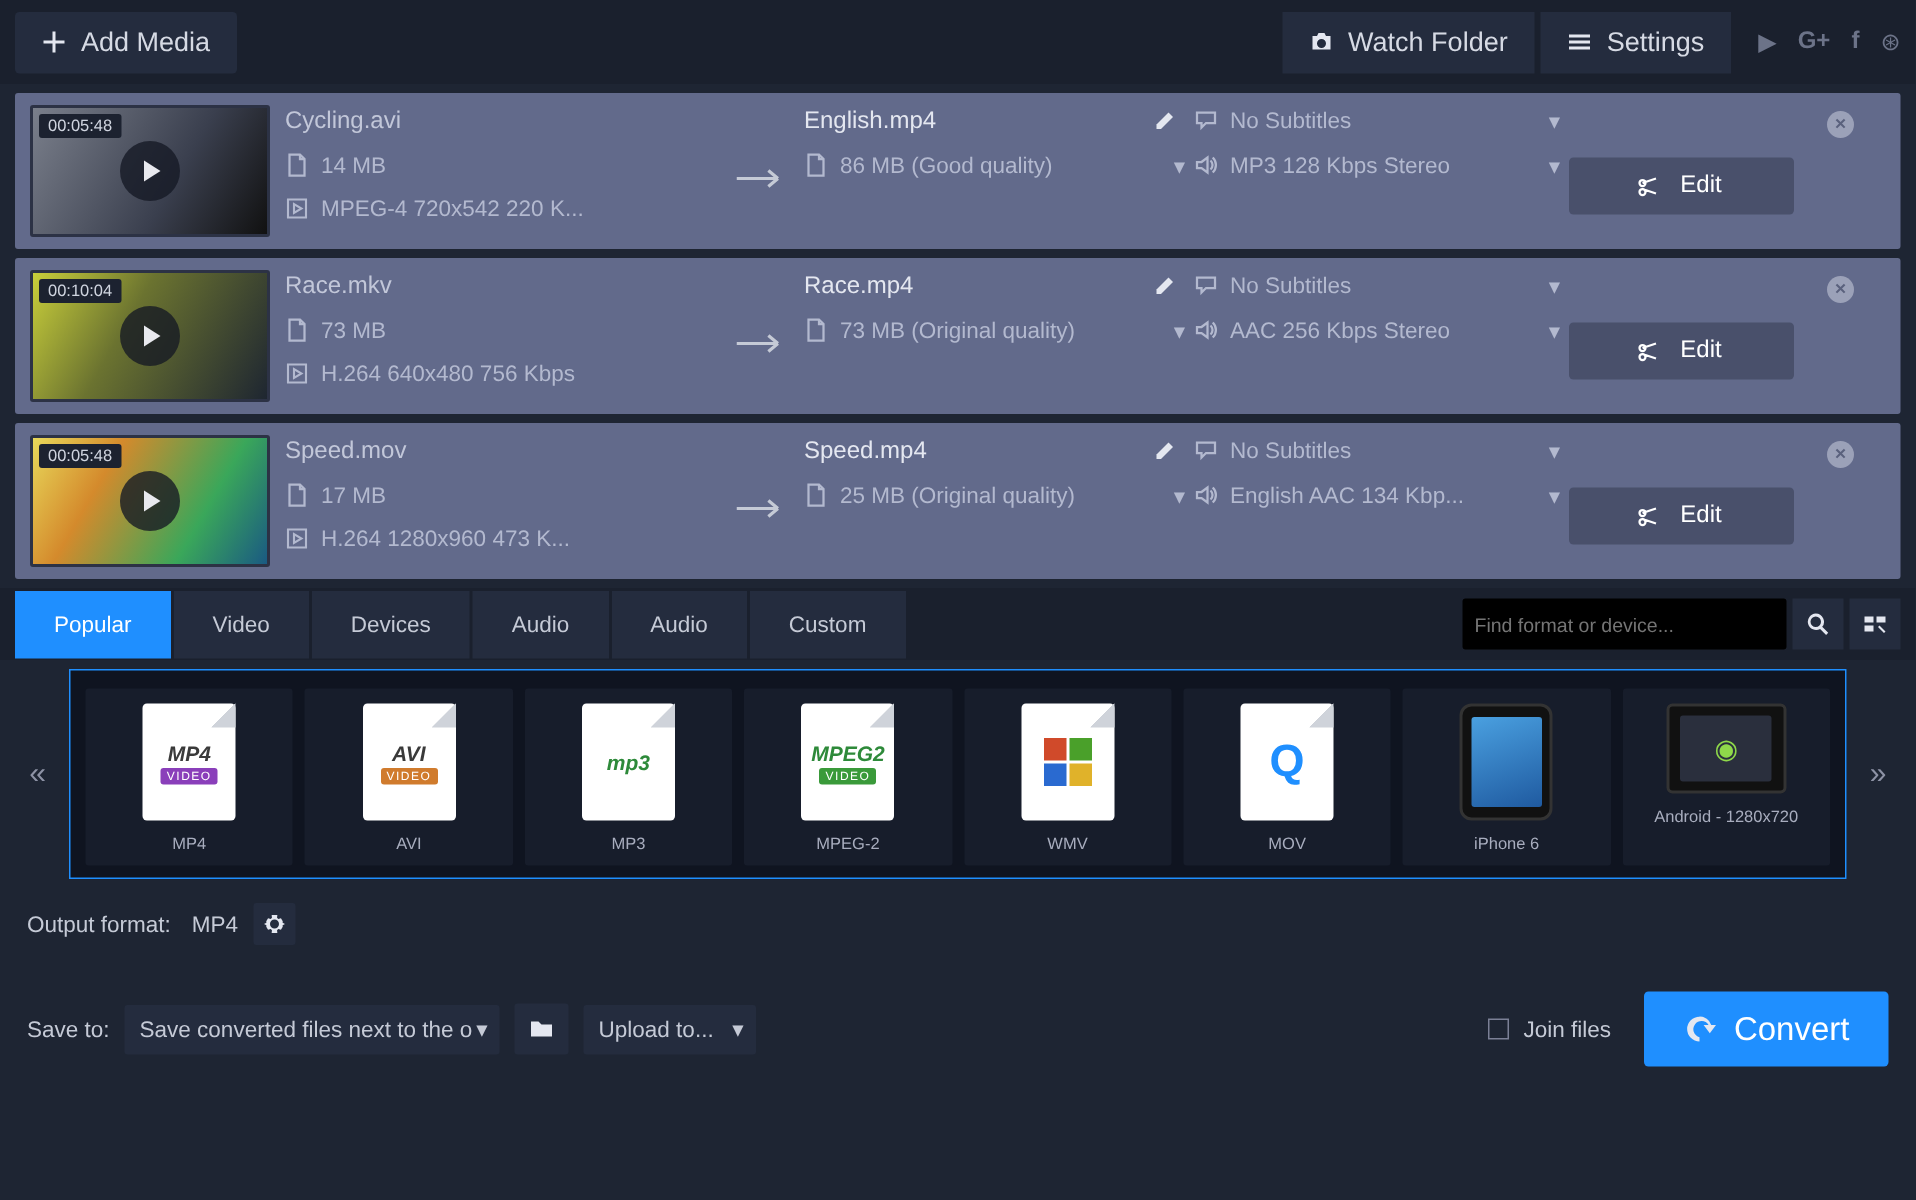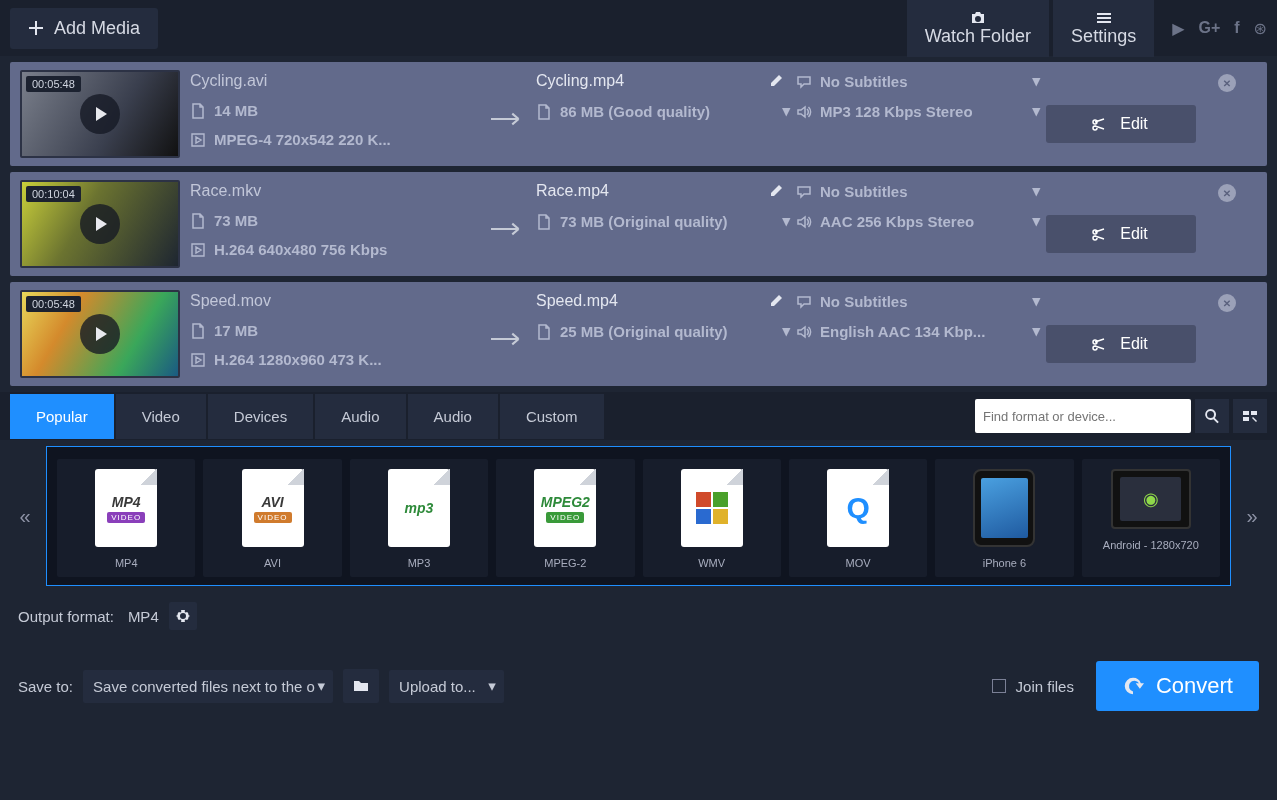--- a/index.html
+++ b/index.html
@@ -2,34 +2,34 @@
 <html><head>
 <meta charset="utf-8">
 <style>
 * { margin: 0; padding: 0; box-sizing: border-box; font-family: "Segoe UI", Arial, sans-serif; }
 body { background: #1e2533; color: #c5cad6; width: 1277px; height: 800px; overflow: hidden; }
 
 
 .toolbar { display: flex; align-items: center; height: 56px; background: #1a202d; padding: 0 10px; }
 .add-media { display: flex; align-items: center; gap: 10px; background: #242c3e; border-radius: 3px; padding: 10px 18px; cursor: pointer; color: #d6dae4; font-size: 18px; }
 .spacer { flex: 1; }
-.tool-btn { display: flex; align-items: center; padding: 10px 18px; background: #242c3e; margin-left: 4px; cursor: pointer; font-size: 18px; color: #d6dae4; flex-direction: column; }
+.tool-btn { display: flex; align-items: center; gap: 10px; padding: 10px 18px; background: #242c3e; margin-left: 4px; cursor: pointer; font-size: 18px; color: #d6dae4; }
 .social-icons { display: flex; align-items: center; gap: 14px; margin-left: 18px; color: #6c7388; }
 .social-icons span { cursor: pointer; font-size: 16px; }
 
 
 .file-list { padding: 6px 10px 0 10px; }
 .file-row { background: #626a8b; border-radius: 2px; margin-bottom: 6px; display: grid; grid-template-columns: 170px 290px 56px 260px 250px 150px 40px; align-items: start; padding: 8px 10px; position: relative; }
 .thumb { position: relative; width: 160px; height: 88px; border: 2px solid #2c3245; background: linear-gradient(135deg,#4a5570,#2b3147); border-radius: 2px; overflow: hidden; display:flex; align-items:center; justify-content:center;}
 .thumb .duration { position: absolute; top: 4px; left: 4px; background: #1c2230; color: #cfd4df; font-size: 11px; padding: 2px 6px; border-radius: 2px; }
 .play-circle { width: 40px; height: 40px; border-radius: 50%; background: rgba(20,24,36,.78); display: flex; align-items: center; justify-content: center; }
 .play-circle::after { content: ""; border-left: 11px solid #e8e9ee; border-top: 7px solid transparent; border-bottom: 7px solid transparent; margin-left: 3px; }
 
 .src-col, .out-col, .sub-col { display: flex; flex-direction: column; gap: 12px; padding-top: 2px; font-size: 15px; }
-.line { display: flex; align-items: flex-end; gap: 8px; white-space: nowrap; font-weight: bold; }
+.line { display: flex; align-items: flex-start; gap: 8px; white-space: nowrap; }
 .muted { color: #b3b9cf; }
 .src-col .name-line { color: #c2c7d9; font-size: 16px; }
 .out-col .name-line { color: #e4e7f0; font-size: 16px; display:flex; align-items:center;}
 .out-col .name-line .edit-icn { margin-left: auto; margin-right: 12px; }
 
 .arrow-col { display:flex; align-items:center; justify-content:center; margin-top: 40px;}
 .arrow-icn svg { width: 34px; height: 18px; }
 
 .chevron-down { margin-left: auto; margin-right: 6px; }
 
@@ -44,21 +44,21 @@
 
 .thumb.c1 { background: linear-gradient(120deg,#7a7f8b 0%, #3a3f4e 60%, #111 100%); }
 .thumb.c2 { background: linear-gradient(120deg,#c9cf3a 0%, #6b7330 40%, #1e2631 100%); }
 .thumb.c3 { background: linear-gradient(120deg,#e8d85a 0%, #d48a2c 30%, #3aa75a 70%, #1a5a82 100%); }
 
 
 .tabs-row { display:flex; align-items:center; background:#1a202d; padding: 0 10px; height:48px; gap:0; }
 .tab { padding: 14px 26px; color:#c5cad6; cursor:pointer; font-size:15px; background:#242c3e; margin-right:2px;}
 .tab.active { background:#1f8fff; color:#fff; }
 .tabs-row .spacer { flex:1; }
-.search-wrap { display:flex; align-items:center; background:#ffffff; height:34px; padding:0 8px; border-radius:2px;}
+.search-wrap { display:flex; align-items:center; background:#000000; height:34px; padding:0 8px; border-radius:2px;}
 .search-wrap input { background:transparent; border:none; color:#7e8396; width:200px; font-size:13px; outline:none;}
 .search-btn, .group-btn { width:34px; height:34px; background:#242c3e; display:flex; align-items:center; justify-content:center; margin-left:4px; cursor:pointer; color:#cfd3de;}
 
 
 .preset-wrap { display:flex; align-items:center; padding: 6px 10px; gap:6px; }
 .nav-arrow { width:30px; color:#8d92a5; display:flex; align-items:center; justify-content:center; font-size:20px; cursor:pointer;}
 .preset-strip { flex:1; border:1px solid #1f8fff; background:#0f1420; display:flex; gap:8px; padding:12px 10px 8px 10px; overflow:hidden;}
 .preset { width:140px; background:#171d2b; border-radius:2px; display:flex; flex-direction:column; align-items:center; padding:10px 4px 8px 4px; cursor:pointer;}
 .doc-icon { width:62px; height:78px; background:#fff; border-radius:3px; position:relative; display:flex; align-items:center; justify-content:center; flex-direction:column; gap:2px;}
 .doc-icon::after { content:""; position:absolute; top:0; right:0; width:16px; height:16px; background:linear-gradient(135deg, transparent 48%, #cfd3da 50%); }
@@ -149,21 +149,21 @@
           <span>MPEG-4 720x542 220 K...</span>
         </div>
     </div>
     <div class="arrow-col">
         <span class="arrow-icn"><svg viewBox="0 0 32 16" style="stroke:#8f95ad">
             <use href="#i-arrow"></use>
           </svg></span>
       </div>
     <div class="out-col">
       <div class="name-line">
-          <span>Cycling.mp4</span>
+          <span>English.mp4</span>
           <span class="icn white edit-icn">
             <svg viewBox="0 0 16 16">
               <use href="#i-pencil"></use>
             </svg>
           </span>
         </div>
       <div class="line muted">
           <span class="icn">
             <svg viewBox="0 0 16 16" style="stroke:#b8bdcf">
               <use href="#i-file"></use>

